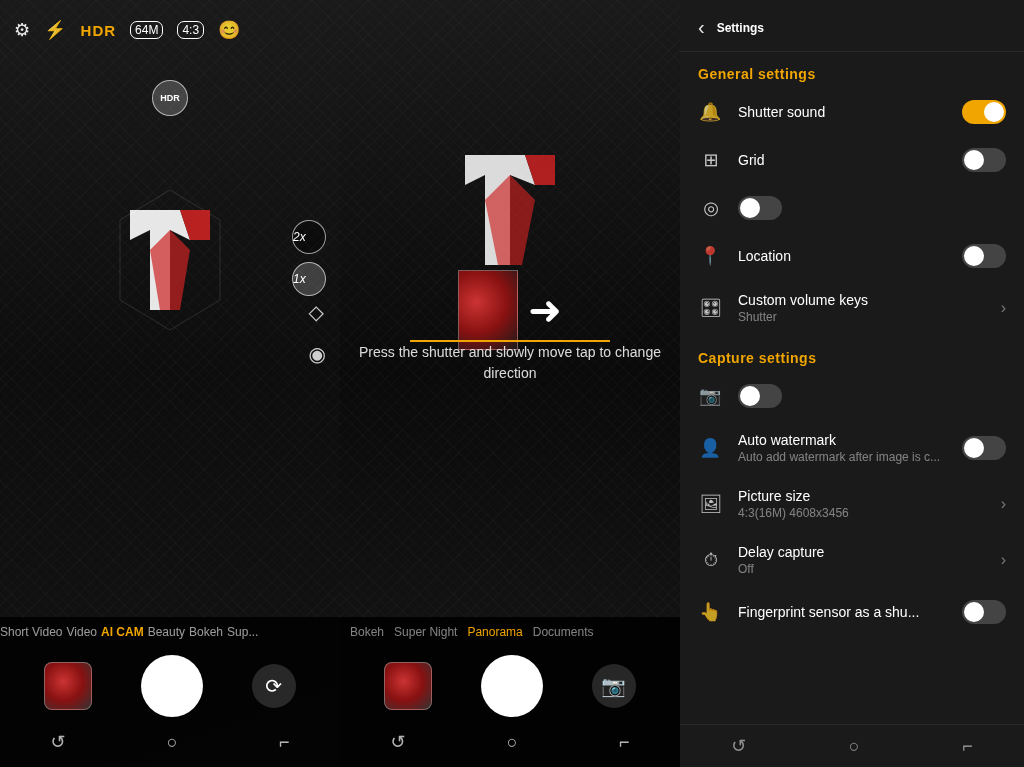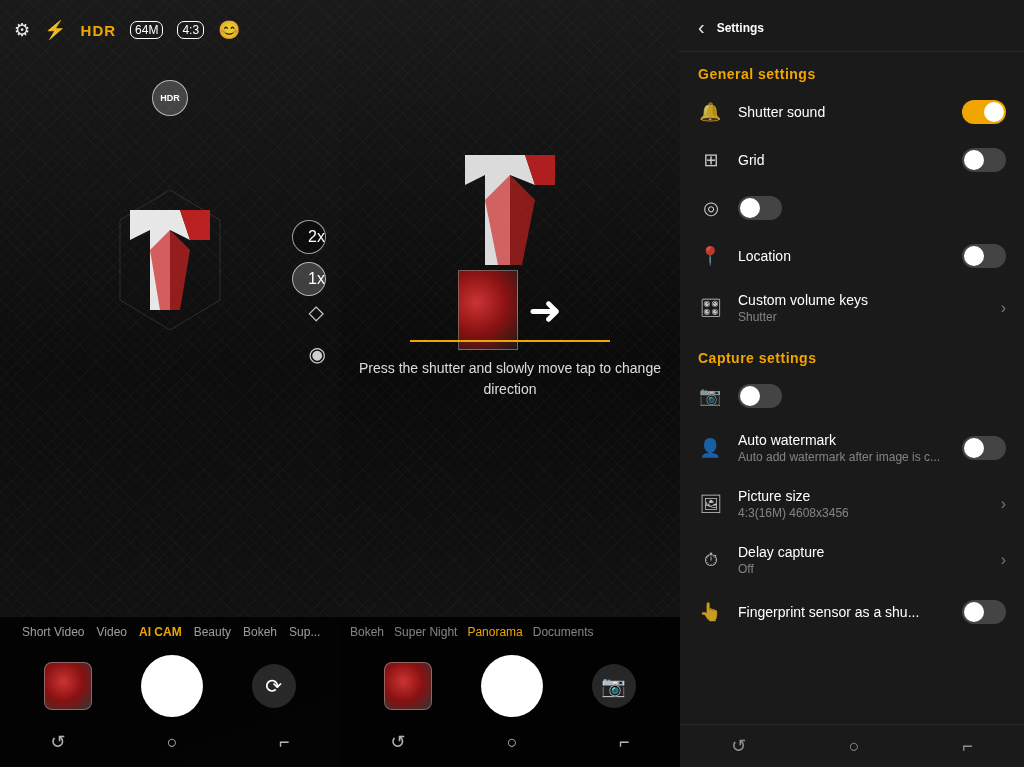--- a/index.html
+++ b/index.html
@@ -93,24 +93,25 @@
       z-index: 10;
     }
     .zoom-btn {
       width: 34px;
       height: 34px;
       border-radius: 50%;
       border: 1.5px solid rgba(255,255,255,0.6);
       color: #fff;
       display: flex;
       align-items: center;
-      justify-content: flex-end;
-      font-size: 16px;
+      justify-content: flex-start;
+      font-size: 12px;
       cursor: pointer;
       background: rgba(0,0,0,0.3);
+      font-style: italic;
     }
     .zoom-btn.active-zoom {
       background: rgba(255,255,255,0.2);
     }
     .side-icons {
       position: absolute;
       right: 14px;
       top: 300px;
       display: flex;
       flex-direction: column;
@@ -128,22 +129,22 @@
     .bottom-controls {
       position: absolute;
       bottom: 0; left: 0; right: 0;
       height: 150px;
       background: rgba(0,0,0,0.85);
       z-index: 10;
     }
     .mode-tabs {
       display: flex;
       align-items: center;
-      padding: 8px 22px 6px;
-      gap: 12px;
+      padding: 8px 0 6px;
+      gap: 4px;
       overflow: hidden;
       text-align: center;
     }
     .mode-tab {
       color: rgba(255,255,255,0.6);
       font-size: 12px;
       white-space: nowrap;
       cursor: pointer;
     }
     .mode-tab.active {
@@ -250,21 +251,20 @@
     .pano-line {
       width: 200px;
       height: 2px;
       background: #f0a500;
       margin-top: -10px;
     }
     .pano-text {
       color: rgba(255,255,255,0.85);
       font-size: 14px;
       text-align: center;
-      margin-top: 16px;
       line-height: 1.5;
     }
 
     
     .mid-bottom {
       position: absolute;
       bottom: 0; left: 0; right: 0;
       height: 150px;
       background: rgba(0,0,0,0.85);
       z-index: 10;

